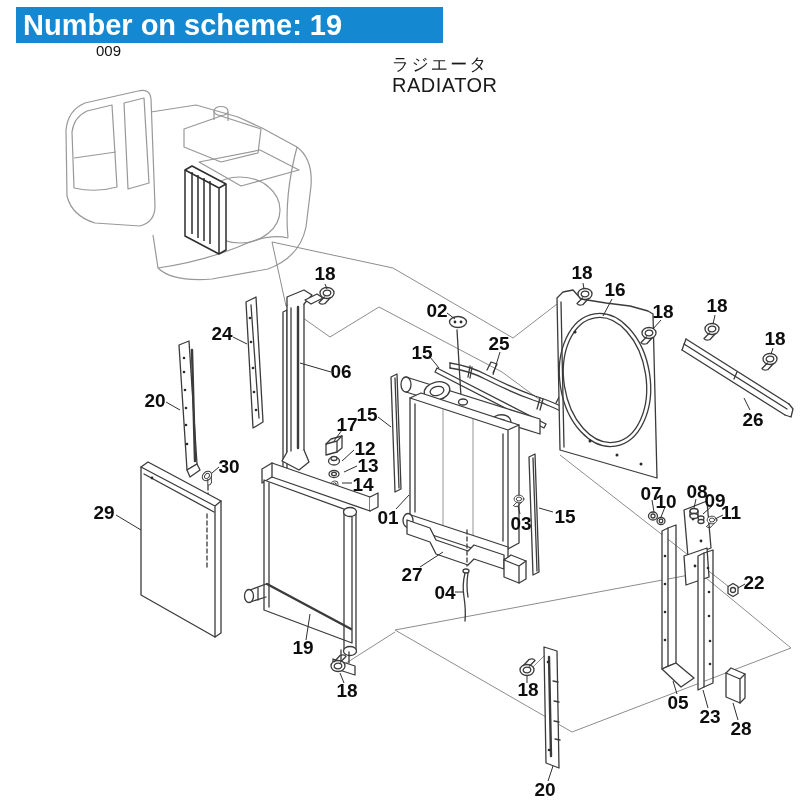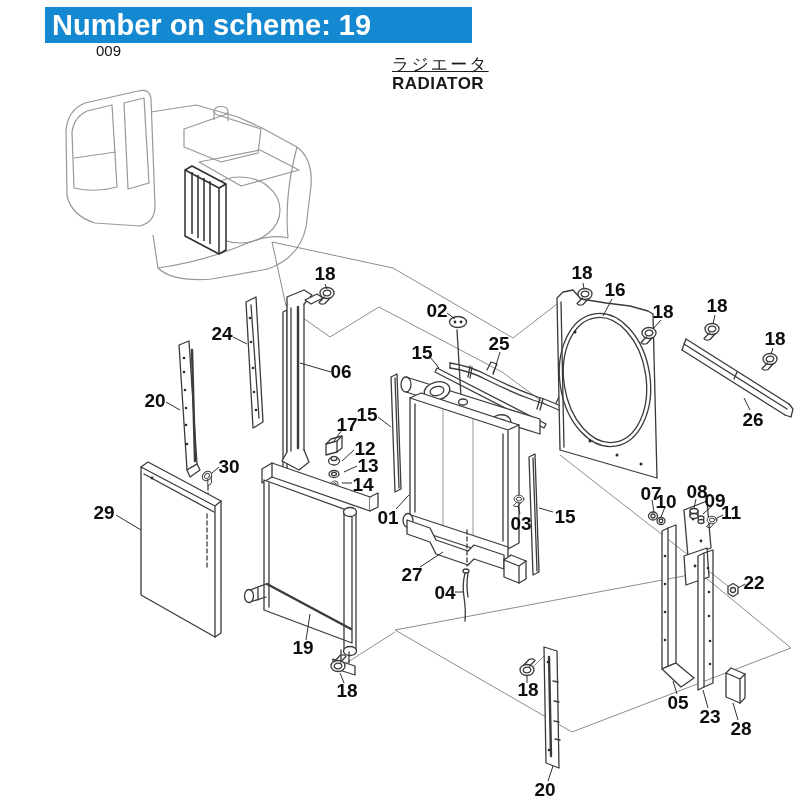--- a/index.html
+++ b/index.html
@@ -1,37 +1,37 @@
 <!DOCTYPE html>
 <html><head>
 <meta charset="utf-8">
 <style>
   html,body{margin:0;padding:0;background:#fff;}
   body{width:800px;height:800px;position:relative;font-family:"Liberation Sans",sans-serif;overflow:hidden;}
   .banner{position:absolute;left:16px;top:7px;width:427px;height:36px;display:flex;align-items:center;}
   .banner span{color:#fff;font-weight:bold;font-size:29px;padding-left:7px;letter-spacing:0px;white-space:nowrap;}
   .scheme-code{position:absolute;left:96px;top:42px;font-size:15px;font-weight:normal;color:#111;}
-  .title-jp{position:absolute;left:392px;top:53px;font-size:17px;color:#1a1a1a;letter-spacing:2px;text-decoration:underline;}
-  .title-en{position:absolute;left:392px;top:74px;font-size:17px;font-weight:bold;color:#1a1a1a;letter-spacing:0.5px;}
+  .title-jp{position:absolute;left:392px;top:53px;font-size:17px;color:#1a1a1a;letter-spacing:2px;}
+  .title-en{position:absolute;left:392px;top:74px;font-size:20px;font-weight:normal;color:#1a1a1a;letter-spacing:0.5px;}
   svg{position:absolute;left:0;top:0;}
   .p{stroke:#3b3b3b;stroke-width:1.3;fill:none;stroke-linejoin:round;stroke-linecap:round;}
   .pf{fill:#fff;}
   .thick{stroke-width:2.4;}
   .thin{stroke:#7a7a7a;stroke-width:0.8;}
   .ghost{stroke:#8d8d8d;stroke-width:1;fill:none;}
   .lead{stroke:#2f2f2f;stroke-width:1;fill:none;}
   .dash{stroke-dasharray:4,3;}
   .exc{stroke:#989898;stroke-width:1.2;fill:none;stroke-linejoin:round;}
   .dot{fill:#2a2a2a;stroke:none;}
   #callouts text{font-family:"Liberation Sans",sans-serif;font-weight:bold;font-size:19px;fill:#0d0d0d;text-anchor:middle;}
 </style>
 </head>
 <body>
 
-<div class="banner" style="background: rgb(20, 136, 208); margin-left: 29px;">
+<div class="banner" style="background: rgb(20, 136, 208);">
   <span>Number on scheme: 19</span>
 </div>
 <div class="scheme-code">009</div>
 <div class="title-jp">ラジエータ</div>
 <div class="title-en">RADIATOR</div>
 
 <svg width="800" height="800" viewBox="0 0 800 800">
   <defs>
     <g id="bolt18sym" fill="#fff" stroke="#3b3b3b" stroke-width="1.3" stroke-linecap="round">
       <ellipse cx="0" cy="0" rx="7" ry="5.5"></ellipse>

